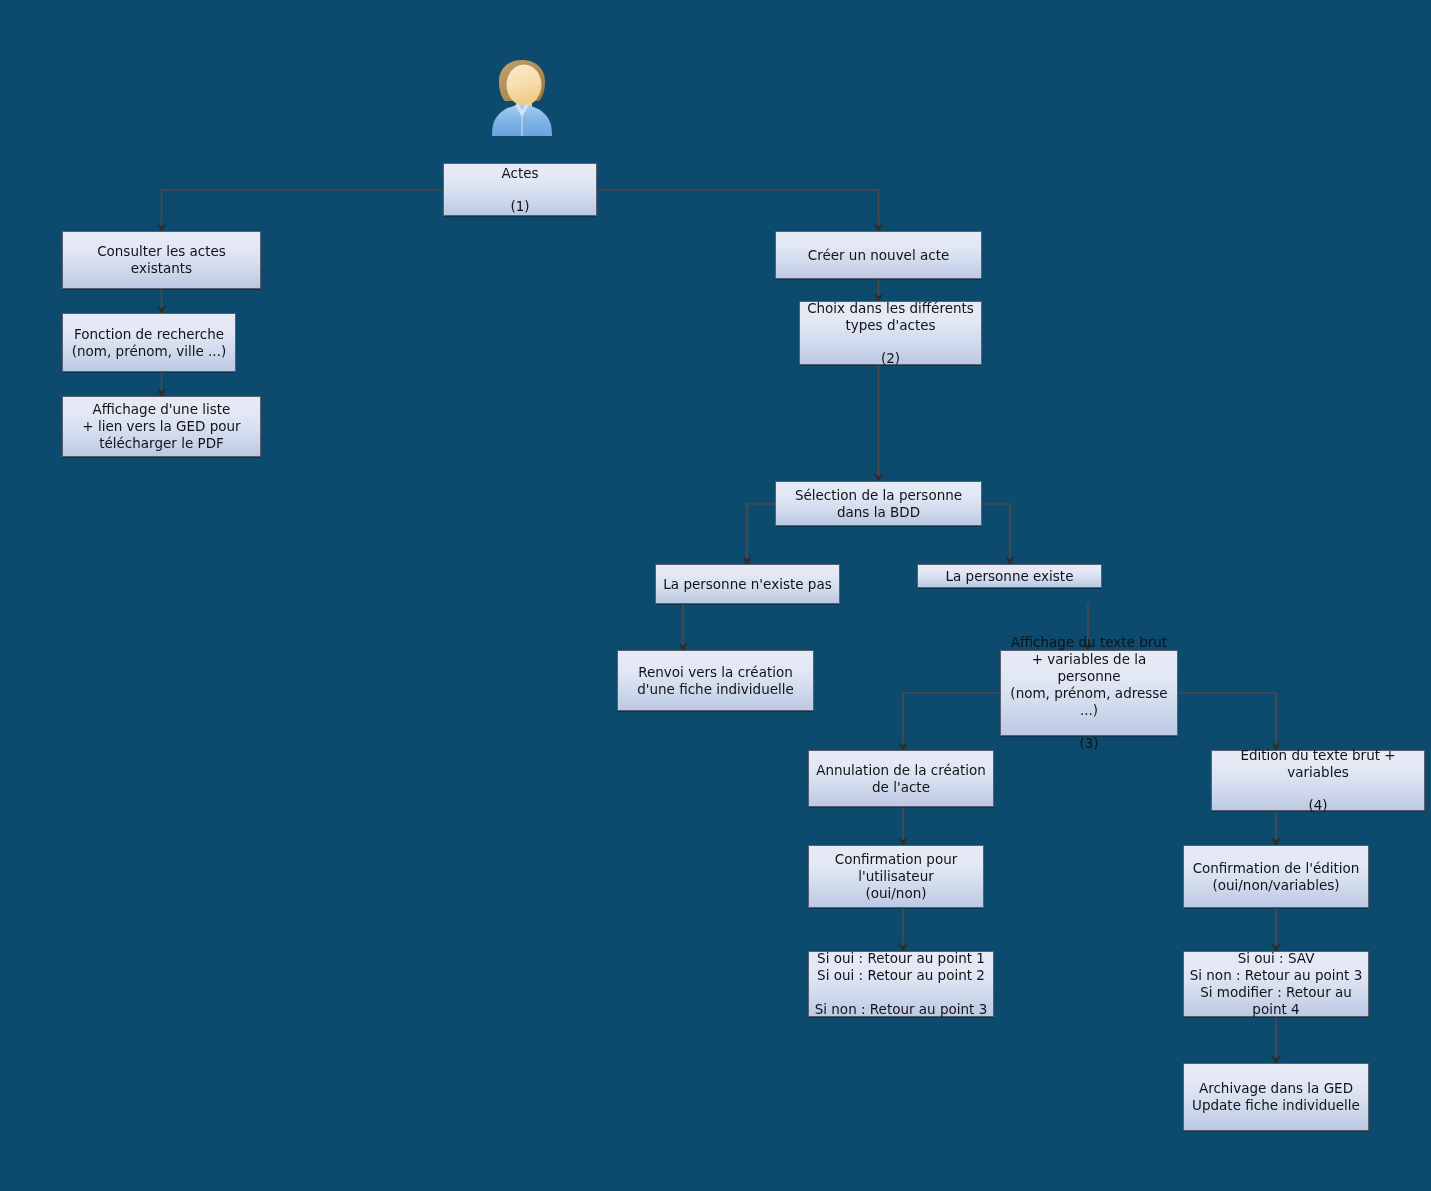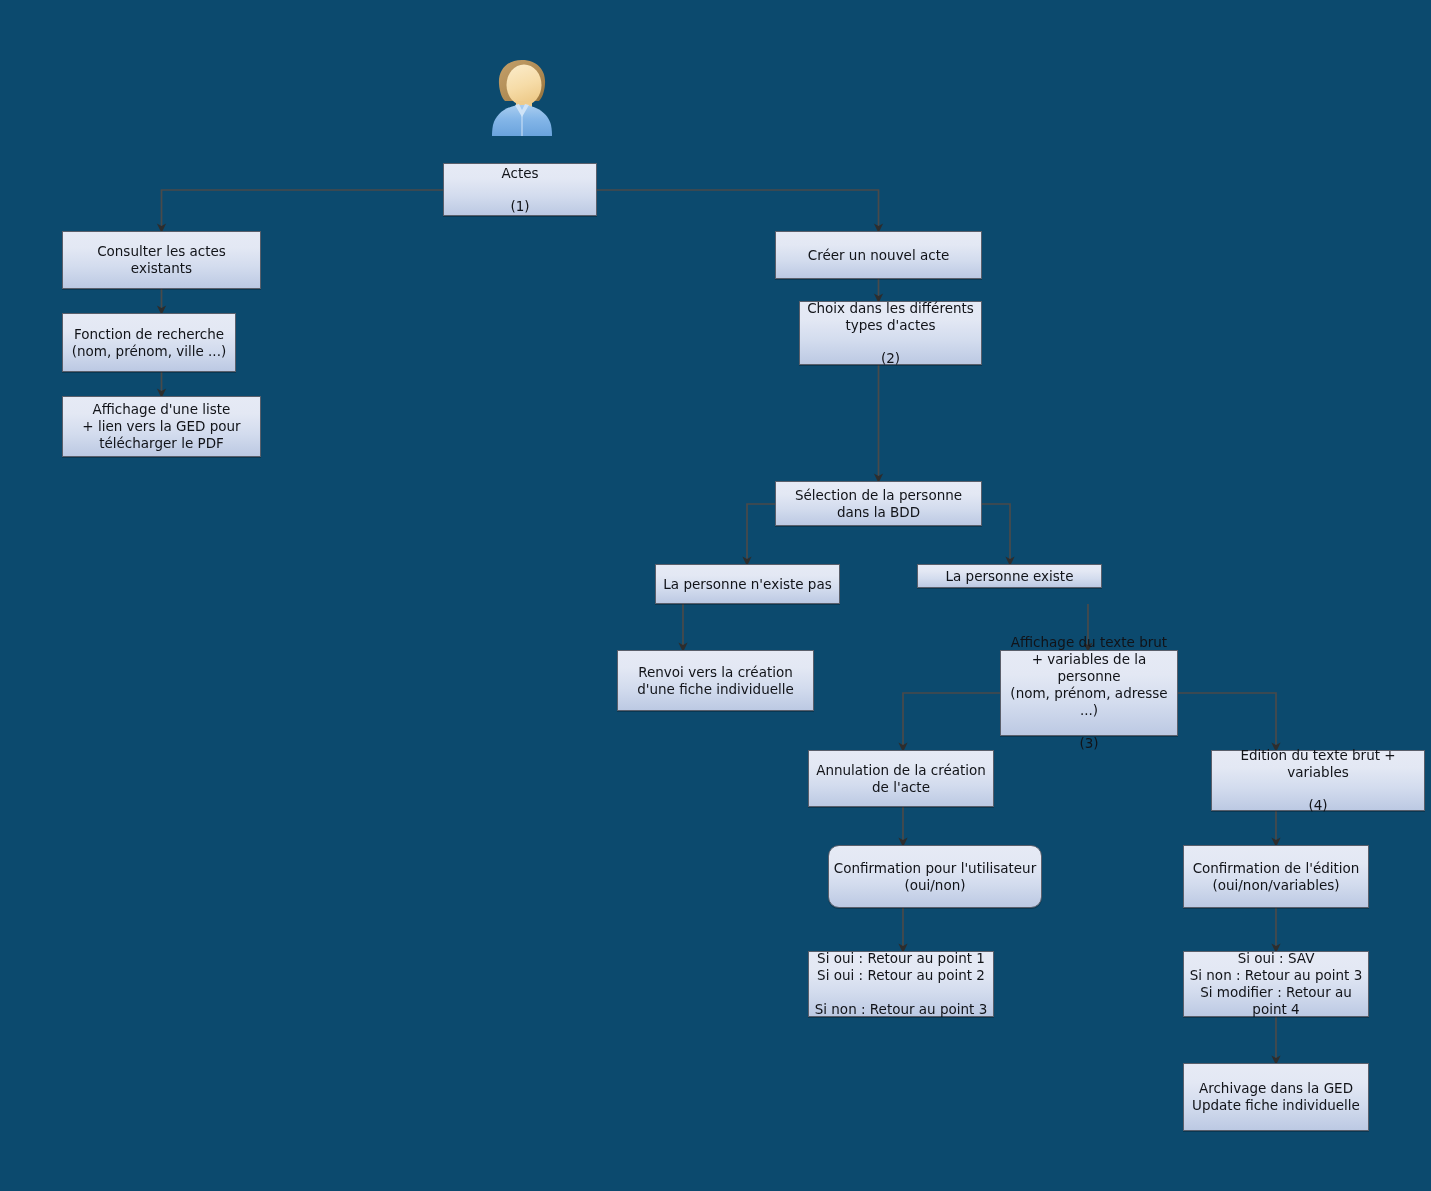--- a/index.html
+++ b/index.html
@@ -204,21 +204,21 @@
     <span class="label">Annulation de la création
 de l'acte</span>
   </div>
 
   <div class="node" style="left:1211px; top:750px; width:214px; height:61px;">
     <span class="label">Edition du texte brut +
 variables</span>
     <span class="tag">(4)</span>
   </div>
 
-  <div class="node" style="left:828px; top:845px; width:214px; height:63px;border-radius:11px;">
+  <div class="node" style="left:808px; top:845px; width:176px; height:63px;">
     <span class="label">Confirmation pour l'utilisateur
 (oui/non)</span>
   </div>
 
   <div class="node" style="left:1183px; top:845px; width:186px; height:63px;">
     <span class="label">Confirmation de l'édition
 (oui/non/variables)</span>
   </div>
 
   <div class="node" style="left:808px; top:951px; width:186px; height:66px;">

